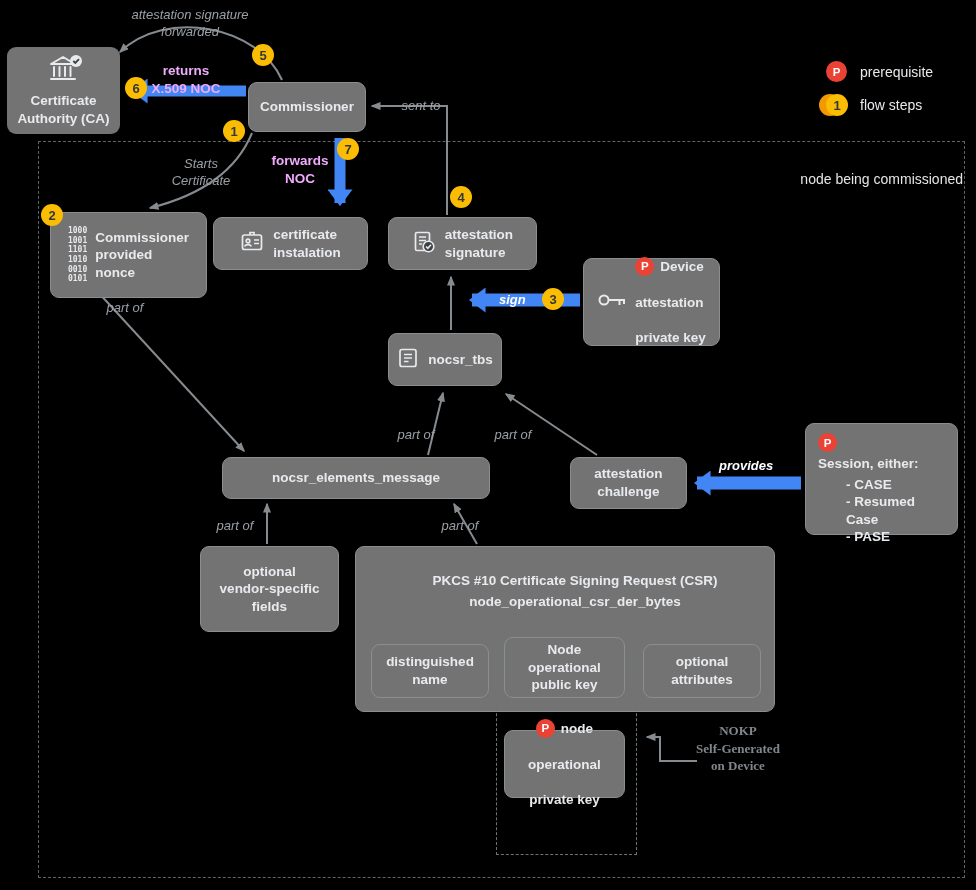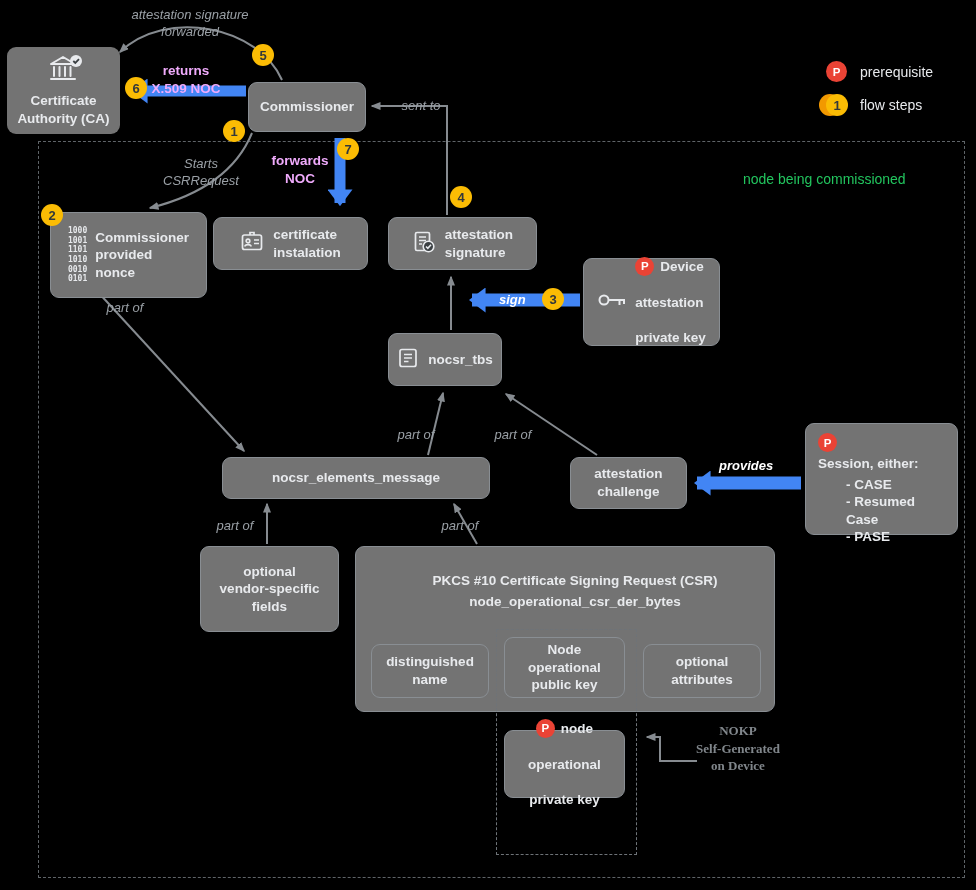--- a/index.html
+++ b/index.html
@@ -11,21 +11,21 @@
   .step{position:absolute;width:22px;height:22px;border-radius:50%;background:#fbbc04;color:#33383b;font-size:13px;font-weight:bold;display:flex;align-items:center;justify-content:center;z-index:6;}
   .pbadge{flex:0 0 auto;width:19px;height:19px;border-radius:50%;background:#ea4335;color:#fff;font-size:11.5px;font-weight:bold;display:inline-flex;align-items:center;justify-content:center;}
   .elabel{position:absolute;color:#9aa0a6;font-size:13px;font-style:italic;text-align:center;white-space:pre-line;line-height:1.3;z-index:4;}
   .bluelabel{position:absolute;color:#f0abfc;font-size:13.5px;font-weight:bold;text-align:center;white-space:pre-line;line-height:1.35;z-index:4;}
   .ontext{position:absolute;color:#fff;font-size:13px;font-weight:bold;font-style:italic;z-index:5;}
   .graynote{position:absolute;color:#80868b;font-size:13px;font-weight:bold;text-align:center;white-space:pre-line;line-height:1.35;z-index:4;font-family:Liberation Serif, serif;}
   .legendtext{position:absolute;color:#e8eaed;font-size:14px;z-index:4;}
   svg.arrows{position:absolute;left:0;top:0;z-index:2;}
   .dashedbig{position:absolute;left:38px;top:141px;width:927px;height:737px;border:1.5px dashed #5f6468;box-sizing:border-box;z-index:1;}
   .dashednokp{position:absolute;left:496px;top:629px;width:141px;height:226px;border:1.5px dashed #6e7378;box-sizing:border-box;z-index:4;}
-  .regionlabel{position:absolute;left:743px;top:171px;width:220px;color:#22c55e;font-size:14px;z-index:3;}
+  .regionlabel{position:absolute;left:743px;top:171px;width:220px;text-align:right;color:#e5e5e5;font-size:14px;z-index:3;}
   .z5{z-index:5;}
 </style>
 </head>
 <body>
 
 <div class="canvas">
 
   <div class="dashedbig"></div>
   <div class="regionlabel">node being commissioned</div>
   <div class="dashednokp"></div>
@@ -221,21 +221,21 @@
 
   <div class="graynote" style="left:674px;top:722px;width:128px;">NOKP
 Self-Generated
 on Device</div>
 
   <div class="elabel" style="left:105px;top:7px;width:170px;">attestation signature
 forwarded</div>
   <div class="bluelabel" style="left:150px;top:62px;width:72px;">returns
 X.509 NOC</div>
   <div class="elabel" style="left:162px;top:156px;width:78px;">Starts
-CSRRequest</div>
+Certificate</div>
   <div class="bluelabel" style="left:266px;top:152px;width:68px;">forwards
 NOC</div>
   <div class="elabel" style="left:398px;top:98px;width:46px;">sent to</div>
   <div class="ontext" style="left:499px;top:292px;">sign</div>
   <div class="ontext" style="left:719px;top:458px;">provides</div>
   <div class="elabel" style="left:100px;top:300px;width:50px;">part of</div>
   <div class="elabel" style="left:391px;top:427px;width:50px;">part of</div>
   <div class="elabel" style="left:488px;top:427px;width:50px;">part of</div>
   <div class="elabel" style="left:210px;top:518px;width:50px;">part of</div>
   <div class="elabel" style="left:435px;top:518px;width:50px;">part of</div>

